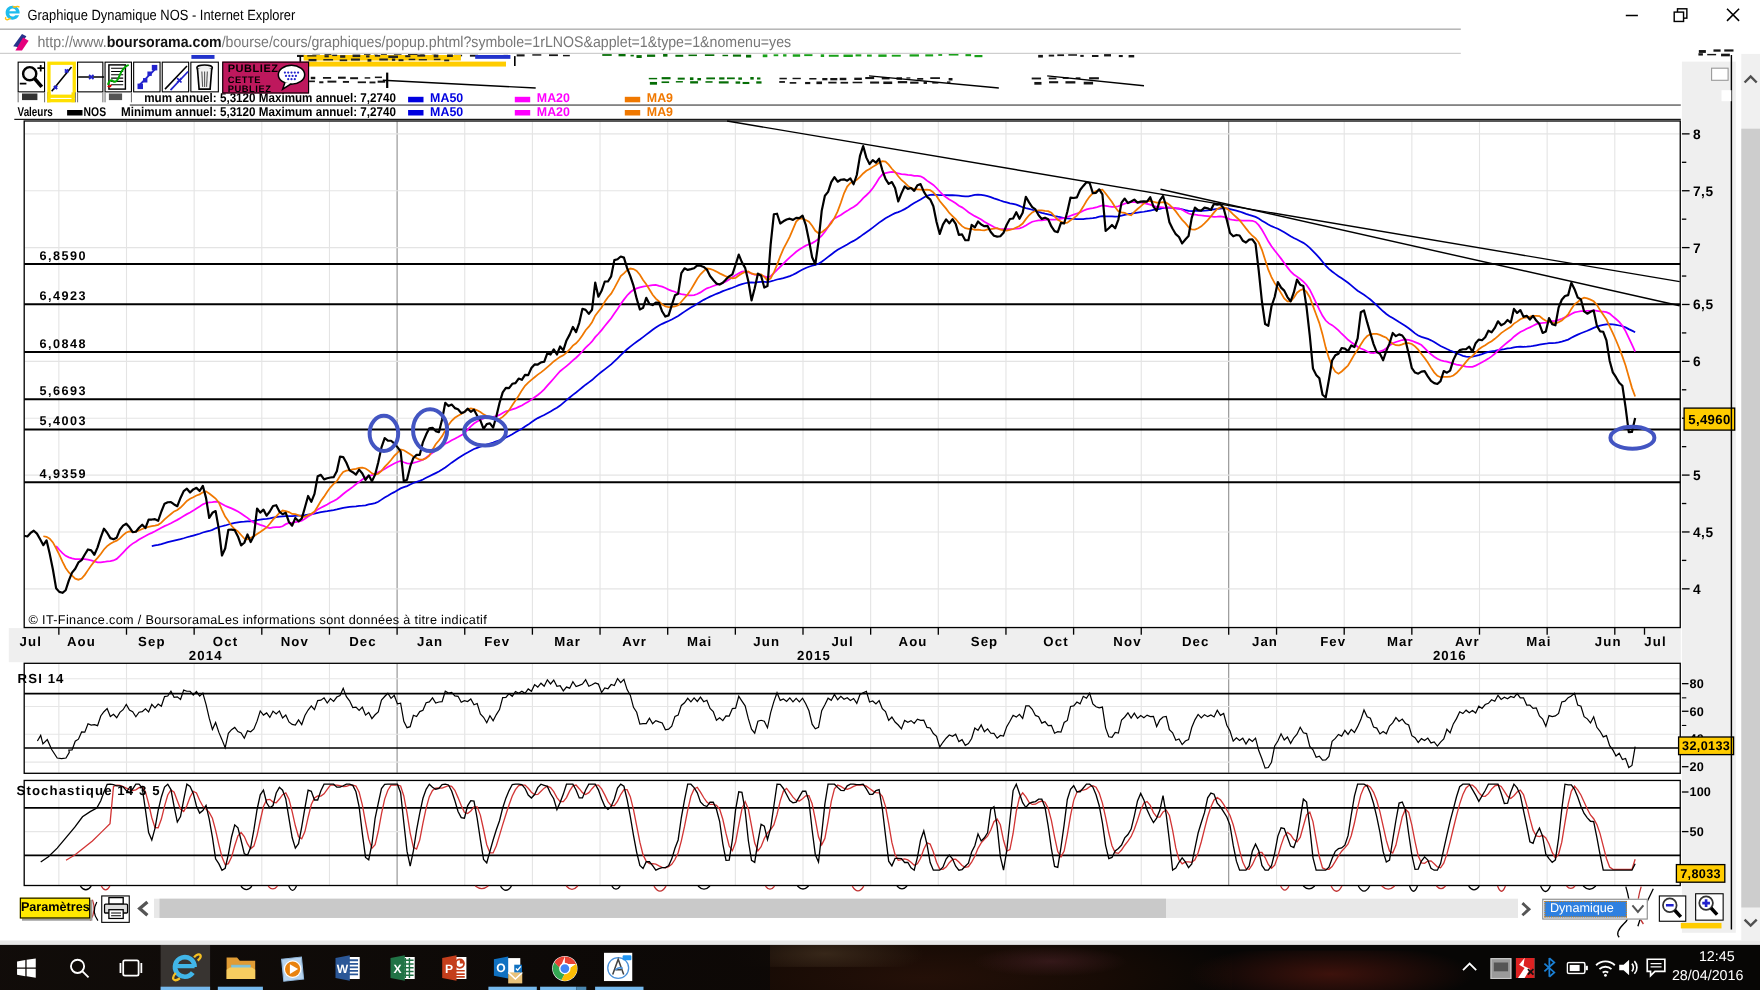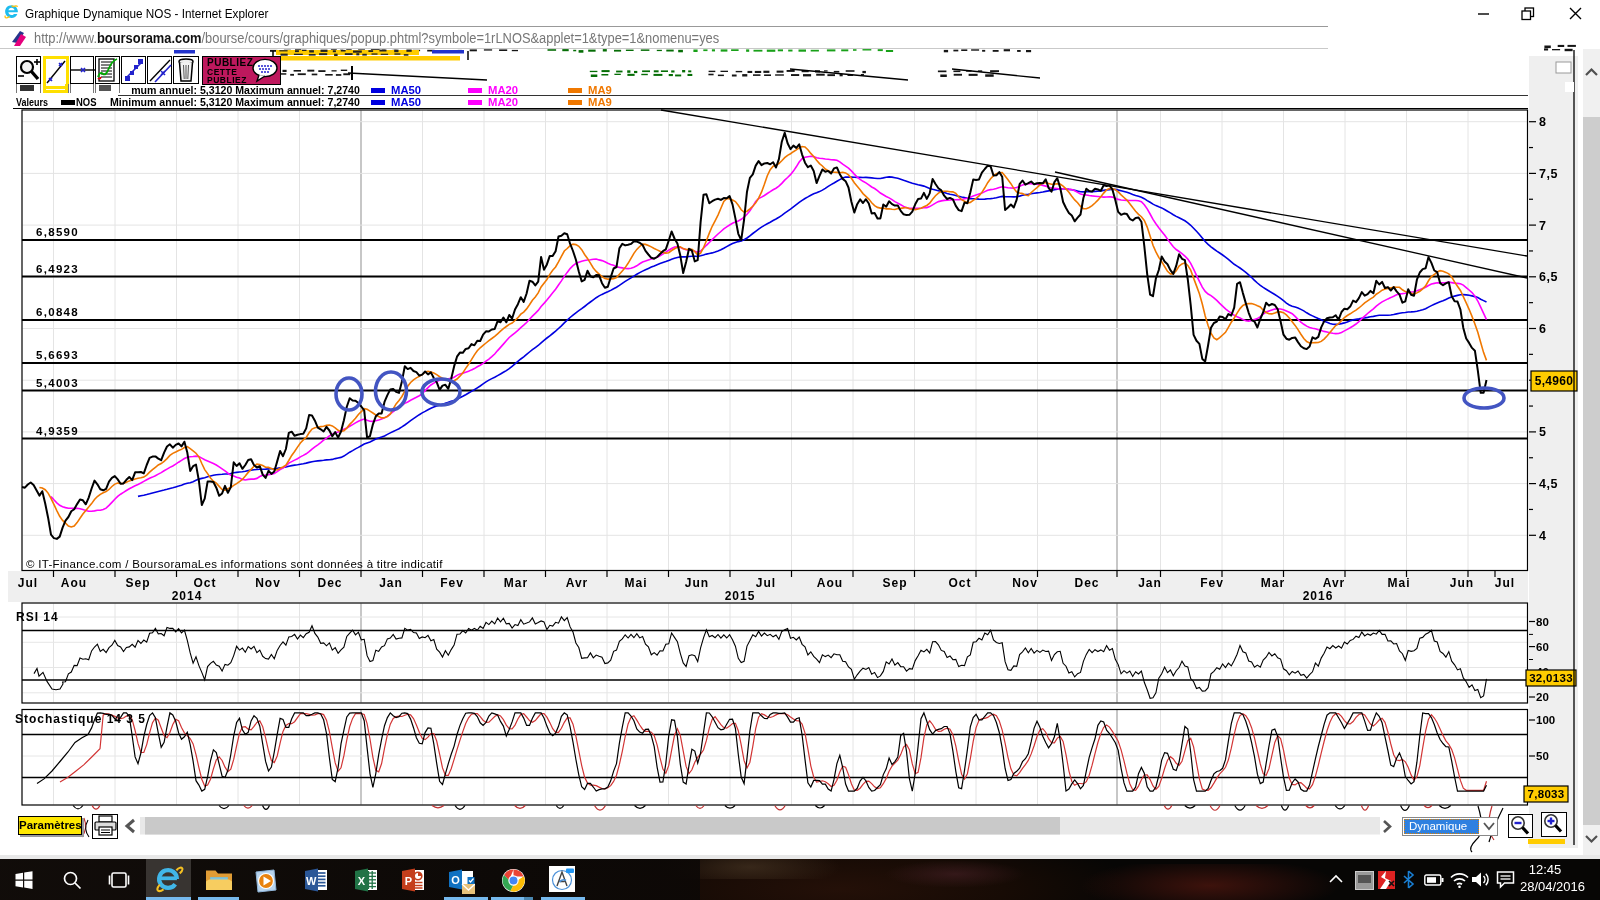--- a/index.html
+++ b/index.html
@@ -816,19 +816,19 @@
 <path d="M1,6 L5,6 L10,1.5 L10,15.5 L5,11 L1,11 Z" fill="#fff"></path>
 <path d="M12.5,5 A5,5 0 0 1 12.5,12 M14.8,2.8 A8.2,8.2 0 0 1 14.8,14.2" fill="none" stroke="#fff" stroke-width="1.5"></path>
   </svg>
 <svg style="position:absolute;left:1496px;top:870px;" width="19" height="19" viewBox="0 0 19 19">
 <path d="M1.5,2 h16 v11 h-9 l-4,4 v-4 h-3 Z" fill="none" stroke="#fff" stroke-width="1.5"></path>
 <g stroke="#fff" stroke-width="1.3">
       <line x1="4.5" y1="6" x2="14.5" y2="6"></line>
       <line x1="4.5" y1="9" x2="14.5" y2="9"></line>
     </g>
   </svg>
-<div style="position:absolute;left:1513px;top:862px;width:64px;height:30px;color:#fff;font-size:13px;font-family:'Liberation Sans',sans-serif;text-align:center;line-height:15px;"><span>12:45</span></div>
+<div style="position:absolute;left:1513px;top:862px;width:64px;height:30px;color:#fff;font-size:13px;font-family:'Liberation Sans',sans-serif;text-align:right;line-height:15px;"><span>12:45</span></div>
 <div style="position:absolute;left:1500px;top:879px;width:85px;height:16px;color:#fff;font-size:13px;font-family:'Liberation Sans',sans-serif;text-align:right;">28/04/2016</div>
 <div style="position:absolute;left:146px;top:896.5px;width:45px;height:3.5px;background:#76b9ed;"></div>
 <div style="position:absolute;left:198px;top:896.5px;width:41px;height:3.5px;background:#76b9ed;"></div>
 <div style="position:absolute;left:444px;top:896.5px;width:44px;height:3.5px;background:#76b9ed;"></div>
 <div style="position:absolute;left:491px;top:896.5px;width:33px;height:3.5px;background:#76b9ed;"></div>
 <div style="position:absolute;left:524px;top:896.5px;width:9px;height:3.5px;background:#4a87b0;"></div>
 <div style="position:absolute;left:541px;top:896.5px;width:44px;height:3.5px;background:#76b9ed;"></div>
 </body></html>

